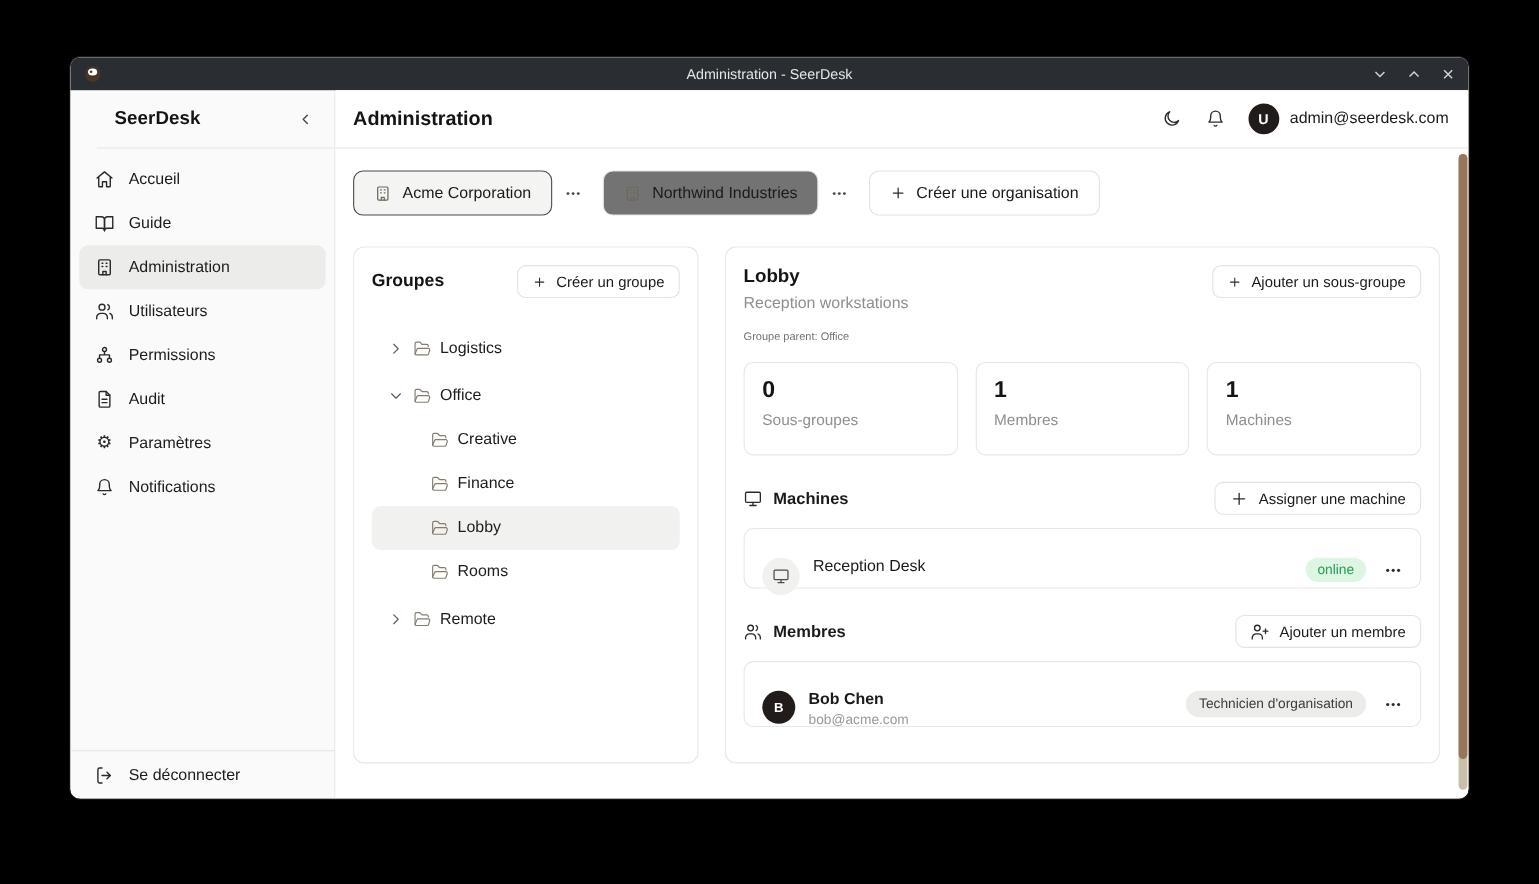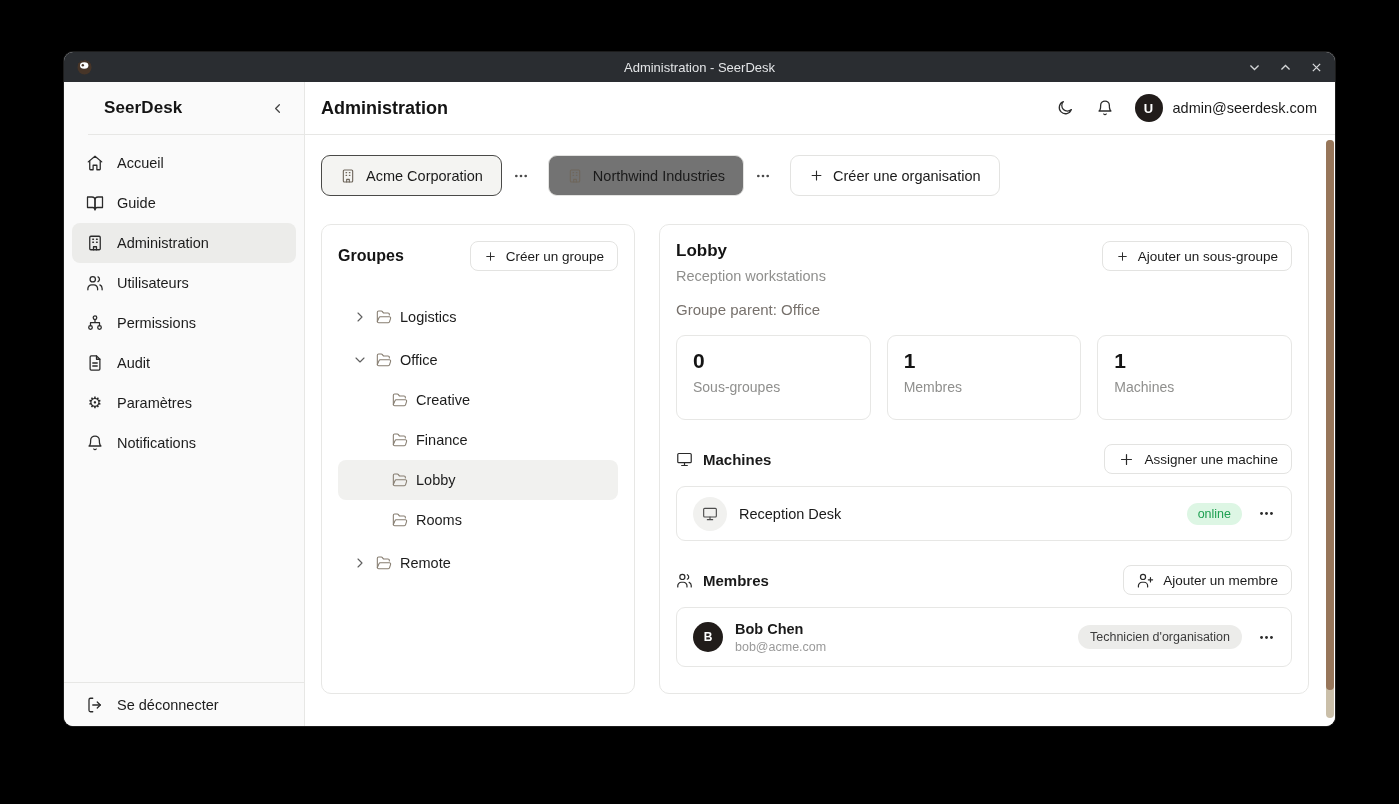--- a/index.html
+++ b/index.html
@@ -65,30 +65,30 @@
   .tree-row.child { padding-left:54px; }
   .tree-row.selected { background:#f1f1ef; }
   .tree-row .chev { width:16px; height:16px; stroke:#5f5f5f; stroke-width:1.7; fill:none; stroke-linecap:round; stroke-linejoin:round; flex-shrink:0; }
   .tree-row .folder { width:16px; height:16px; stroke:#867d70; stroke-width:1.6; fill:none; stroke-linecap:round; stroke-linejoin:round; flex-shrink:0; }
   .tree-spacer { height:3px; }
 
   
   .detail-panel { flex:1; height:470px; border:1px solid #e7e7e5; border-radius:10px; padding:16px; }
   .detail-title { font-size:17px; font-weight:700; color:#141414; }
   .detail-desc { margin-top:7px; font-size:14.5px; color:#8f8f8d; }
-  .detail-parent { margin-top:17px; font-size:15px; color:#77716c; }
+  .detail-parent { margin-top:17px; font-size:10px; color:#77716c; }
   .stats-row { margin-top:17px; display:flex; gap:16px; }
   .stat-card { flex:1; border:1px solid #e7e7e5; border-radius:9px; padding:13px 16px; height:85px; }
   .stat-value { font-size:21px; font-weight:700; color:#141414; }
   .stat-label { margin-top:6px; font-size:14px; color:#8f8f8d; }
   .section-head { margin-top:24px; display:flex; align-items:center; }
   .section-head svg { width:17px; height:17px; stroke:#2a2a2a; stroke-width:1.7; fill:none; stroke-linecap:round; stroke-linejoin:round; }
   .section-title { margin-left:10px; font-size:15px; font-weight:600; color:#1a1a1a; }
   .section-head .btn { margin-left:auto; }
-  .row-card { margin-top:12px; border:1px solid #e7e7e5; border-radius:9px; display:flex; align-items:center; padding:26px 16px; }
+  .row-card { margin-top:12px; border:1px solid #e7e7e5; border-radius:9px; display:flex; align-items:flex-start; padding:26px 16px; }
   .machine-card { height:55px; }
   .member-card { height:60px; }
   .entity-avatar { width:34px; height:34px; border-radius:50%; background:#f1f1ef; display:flex; align-items:center; justify-content:center; flex-shrink:0; }
   .entity-avatar svg { width:16px; height:16px; stroke:#4c4c4c; stroke-width:1.7; fill:none; stroke-linecap:round; stroke-linejoin:round; }
   .member-avatar { width:30px; height:30px; border-radius:50%; background:#211c1a; color:#fff; font-size:12px; font-weight:700; display:flex; align-items:center; justify-content:center; flex-shrink:0; }
   .entity-name { margin-left:12px; font-size:14.5px; color:#1a1a1a; }
   .member-info { margin-left:12px; display:flex; flex-direction:column; gap:3px; }
   .member-name { font-size:14.5px; font-weight:600; color:#1a1a1a; }
   .member-email { font-size:12.5px; color:#9a9a9a; }
   .row-right { margin-left:auto; display:flex; align-items:center; gap:16px; }

